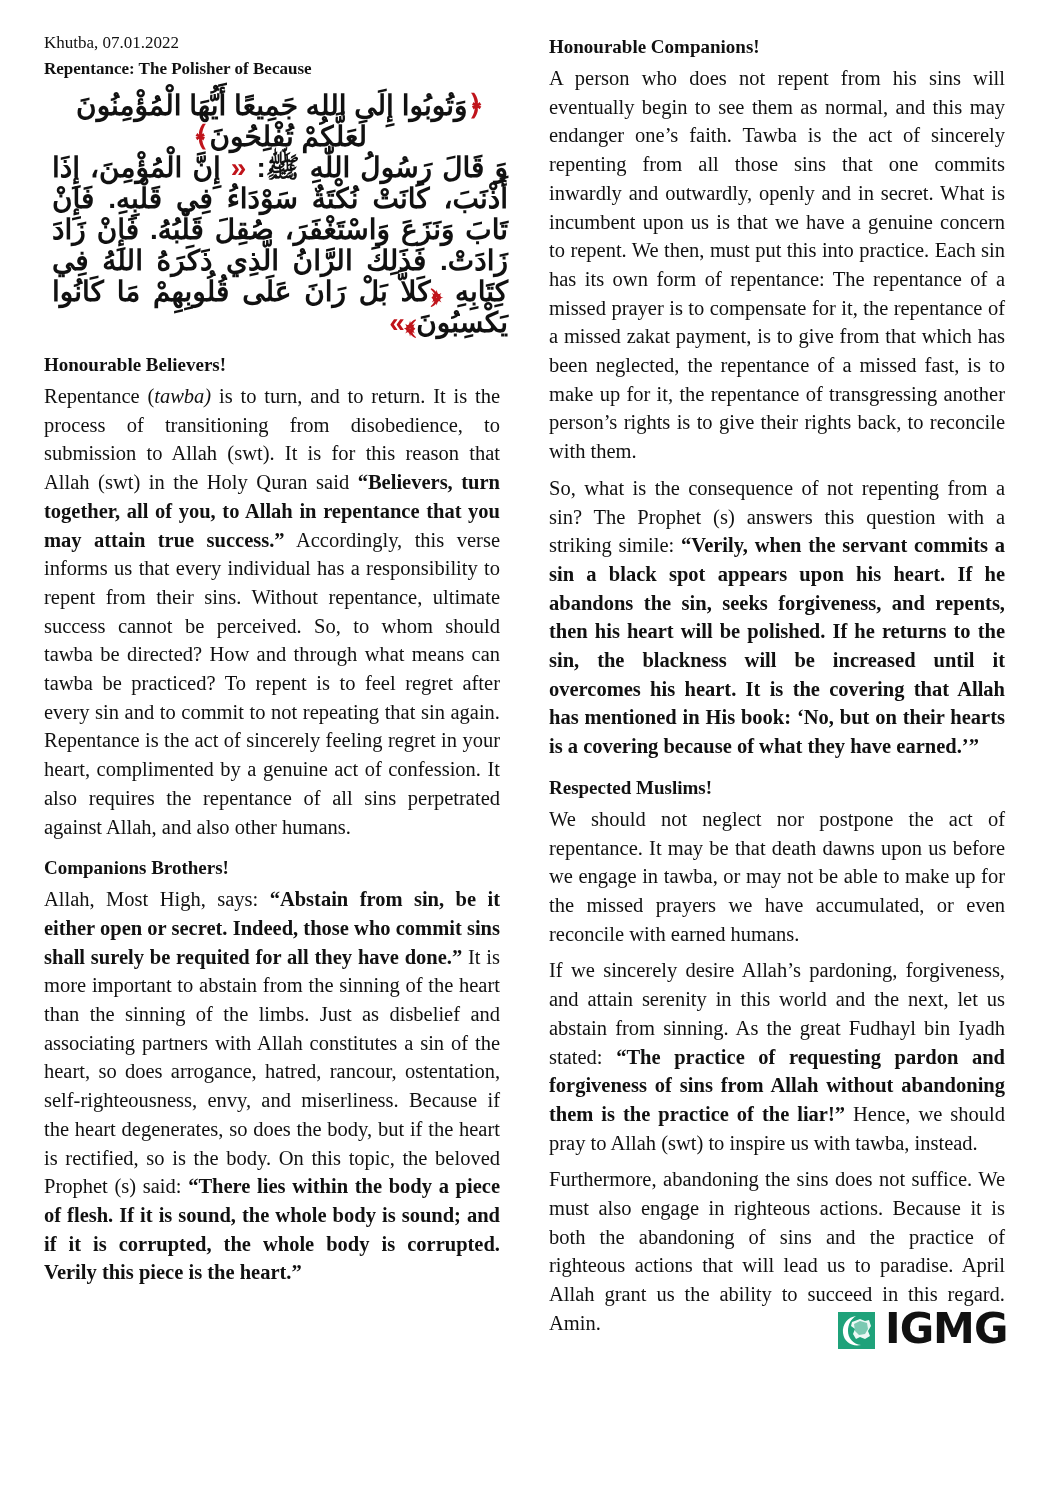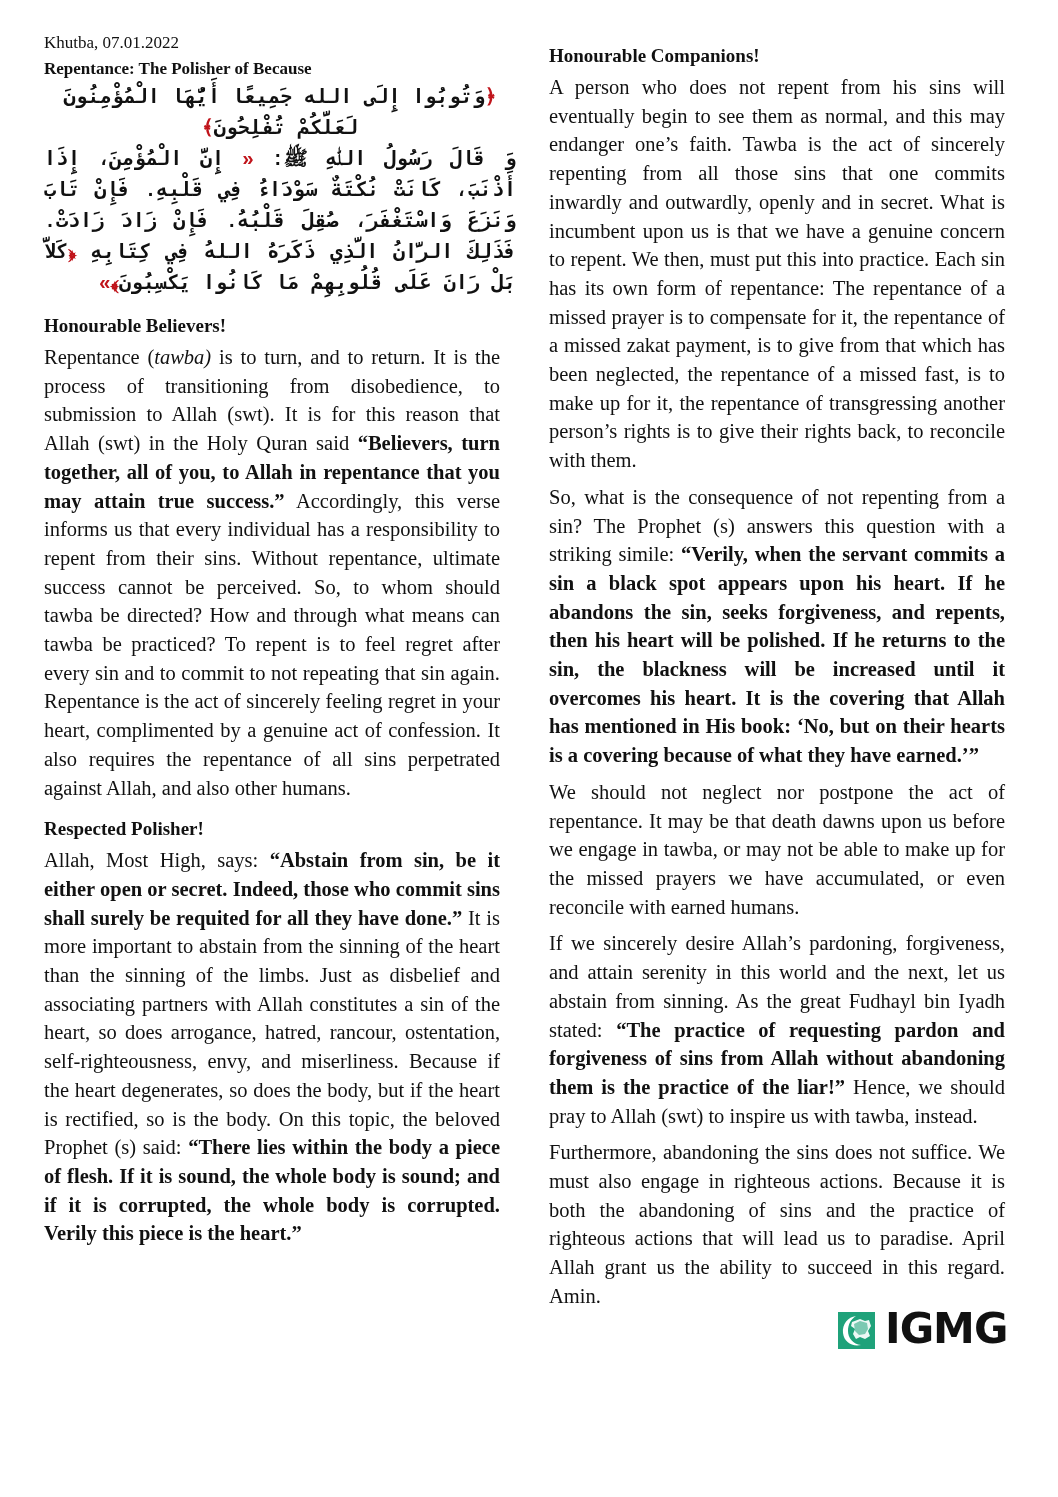--- a/index.html
+++ b/index.html
@@ -3,25 +3,25 @@
   <meta charset="utf-8">
   <style>
     html, body { margin: 0; padding: 0; background: #ffffff; }
     body { width: 1058px; height: 1497px; position: relative; overflow: hidden; color: #111; }
     .page { position: absolute; left: 0; top: 0; width: 876px; height: 1497px; }
     .col { position: absolute; top: 30px; width: 472px; font-family: "Liberation Serif", "DejaVu Serif", serif; }
     .col-left { left: 44px; }
     .col-right { left: 549px; }
     .meta { font-size: 17px; line-height: 26px; margin: 0; }
     .title { font-size: 17px; line-height: 26px; font-weight: bold; margin: 0; }
-    .arabic { direction: rtl; text-align: justify; font-family: Liberation Mono, monospace; font-weight: bold; font-size: 20px; line-height: 31px; margin: 0; }
+    .arabic { direction: rtl; text-align: justify; font-family: Liberation Sans, sans-serif; font-weight: bold; font-size: 28px; line-height: 31px; margin: 8px; }
     .arabic .verse-line { text-align: center; display: block; }
     .orn { color: #c0141b; font-weight: bold; }
     .h { font-weight: bold; font-size: 19px; line-height: 26px; margin: 14px 0 4px 0; }
-    .h.first { margin-top: 13px; }
+    .h.first { margin-top: 4px; }
     .p { font-size: 20.5px; line-height: 28.7px; text-align: justify; margin: 0 16px 8px 0; }
     .p b { font-weight: bold; }
     .p i { font-style: italic; }
     .logo { position: absolute; left: 838px; top: 1309px; width: 182px; height: 40px; display: flex; align-items: flex-end; }
     .logo-mark { width: 37px; height: 37px; background: #1fa27a; position: relative; overflow: hidden; }
     .logo-mark svg { position: absolute; left: 0; top: 0; }
     .logo-text { font-family: "DejaVu Sans", sans-serif; font-weight: bold; font-size: 42px; letter-spacing: -1px; margin-left: 10px; color: #111; line-height: 40px; }
   </style>
 </head>
 <body>
@@ -38,29 +38,30 @@
       </span>
       <span>وَ قَالَ رَسُولُ اللّٰهِ ﷺ:</span>
       <span class="orn">«</span>
       <span>إِنَّ الْمُؤْمِنَ، إِذَا أَذْنَبَ، كَانَتْ نُكْتَةٌ سَوْدَاءُ فِي قَلْبِهِ. فَإِنْ تَابَ وَنَزَعَ وَاسْتَغْفَرَ، صُقِلَ قَلْبُهُ. فَإِنْ زَادَ زَادَتْ. فَذَلِكَ الرَّانُ الَّذِي ذَكَرَهُ اللهُ فِي كِتَابِهِ</span>
       <span class="orn">﴿</span><span>كَلاَّ بَلْ رَانَ عَلَى قُلُوبِهِمْ مَا كَانُوا يَكْسِبُونَ</span><span class="orn">﴾</span><span class="orn">»</span>
     </div>
 
     <h3 class="h">Honourable Believers!</h3>
     <p class="p"><span>Repentance (</span><i>tawba)</i><span> is to turn, and to return. It is the process of transitioning from disobedience, to submission to Allah (swt). It is for this reason that Allah (swt) in the Holy Quran said </span><b>“Believers, turn together, all of you, to Allah in repentance that you may attain true success.”</b><span> Accordingly, this verse informs us that every individual has a responsibility to repent from their sins. Without repentance, ultimate success cannot be perceived. So, to whom should tawba be directed? How and through what means can tawba be practiced?  To repent is to feel regret after every sin and to commit to not repeating that sin again. Repentance is the act of sincerely feeling regret in your heart, complimented by a genuine act of confession. It also requires the repentance of all sins perpetrated against Allah, and also other humans.</span></p>
 
-    <h3 class="h">Respected Polisher!</h3>
+    <h3 class="h">Companions Brothers!</h3>
     <p class="p"><span>Allah, Most High, says: </span><b>“Abstain from sin, be it either open or secret. Indeed, those who commit sins shall surely be requited for all they have done.”</b><span> It is more important to abstain from the sinning of the heart than the sinning of the limbs. Just as disbelief and associating partners with Allah constitutes a sin of the heart, so does arrogance, hatred, rancour, ostentation, self-righteousness, envy, and miserliness. Because if the heart degenerates, so does the body, but if the heart is rectified, so is the body. On this topic, the beloved Prophet (s) said: </span><b>“There lies within the body a piece of flesh. If it is sound, the whole body is sound; and if it is corrupted, the whole body is corrupted. Verily this piece is the heart.”</b></p>
   </div>
 
   <div class="col col-right">
     <h3 class="h first">Honourable Companions!</h3>
     <p class="p">A person who does not repent from his sins will eventually begin to see them as normal, and this may endanger one’s faith. Tawba is the act of sincerely repenting from all those sins that one commits inwardly and outwardly, openly and in secret. What is incumbent upon us is that we have a genuine concern to repent. We then, must put this into practice. Each sin has its own form of repentance: The repentance of a missed prayer is to compensate for it, the repentance of a missed zakat payment, is to give from that which has been neglected, the repentance of a missed fast, is to make up for it, the repentance of transgressing another person’s rights is to give their rights back, to reconcile with them.</p>
     <p class="p"><span>So, what is the consequence of not repenting from a sin? The Prophet (s) answers this question with a striking simile: </span><b>“Verily, when the servant commits a sin a black spot appears upon his heart. If he abandons the sin, seeks forgiveness, and repents, then his heart will be polished. If he returns to the sin, the blackness will be increased until it overcomes his heart. It is the covering that Allah has mentioned in His book: ‘No, but on their hearts is a covering because of what they have earned.’”</b></p>
 
+    <h3 class="h">Respected Muslims!</h3>
     <p class="p">We should not neglect nor postpone the act of repentance. It may be that death dawns upon us before we engage in tawba, or may not be able to make up for the missed prayers we have accumulated, or even reconcile with earned humans.</p>
     <p class="p"><span>If we sincerely desire Allah’s pardoning, forgiveness, and attain serenity in this world and the next, let us abstain from sinning. As the great Fudhayl bin Iyadh stated: </span><b>“The practice of requesting pardon and forgiveness of sins from Allah without abandoning them is the practice of the liar!”</b><span> Hence, we should pray to Allah (swt) to inspire us with tawba, instead.</span></p>
     <p class="p">Furthermore, abandoning the sins does not suffice. We must also engage in righteous actions. Because it is both the abandoning of sins and the practice of righteous actions that will lead us to paradise. April Allah grant us the ability to succeed in this regard. Amin.</p>
   </div>
 
   <div class="logo">
     <div class="logo-mark">
       <svg width="37" height="37" viewBox="0 0 37 37">
         <rect width="37" height="37" fill="#1fa27a"></rect>
         <path d="M18 4 C10 5 4 12 5 21 C6 30 14 35 23 33 C15 32 10 26 10 19 C10 12 13 7 18 4 Z" fill="#ffffff"></path>

